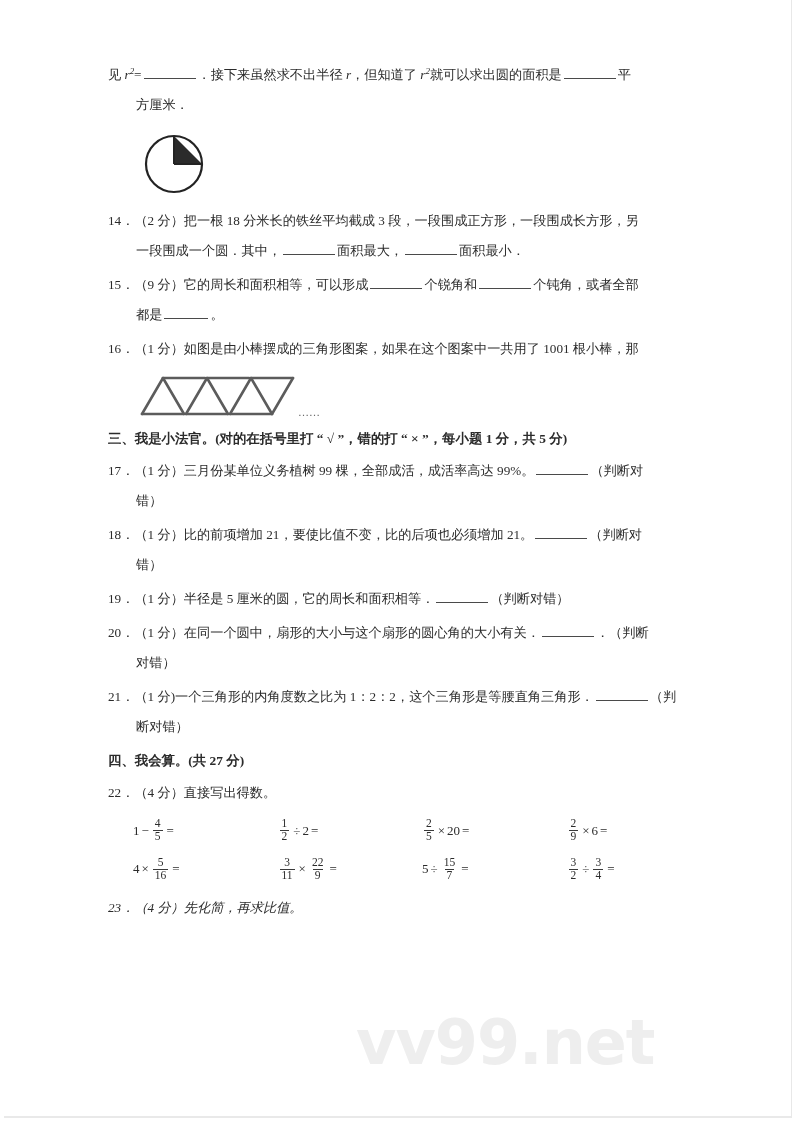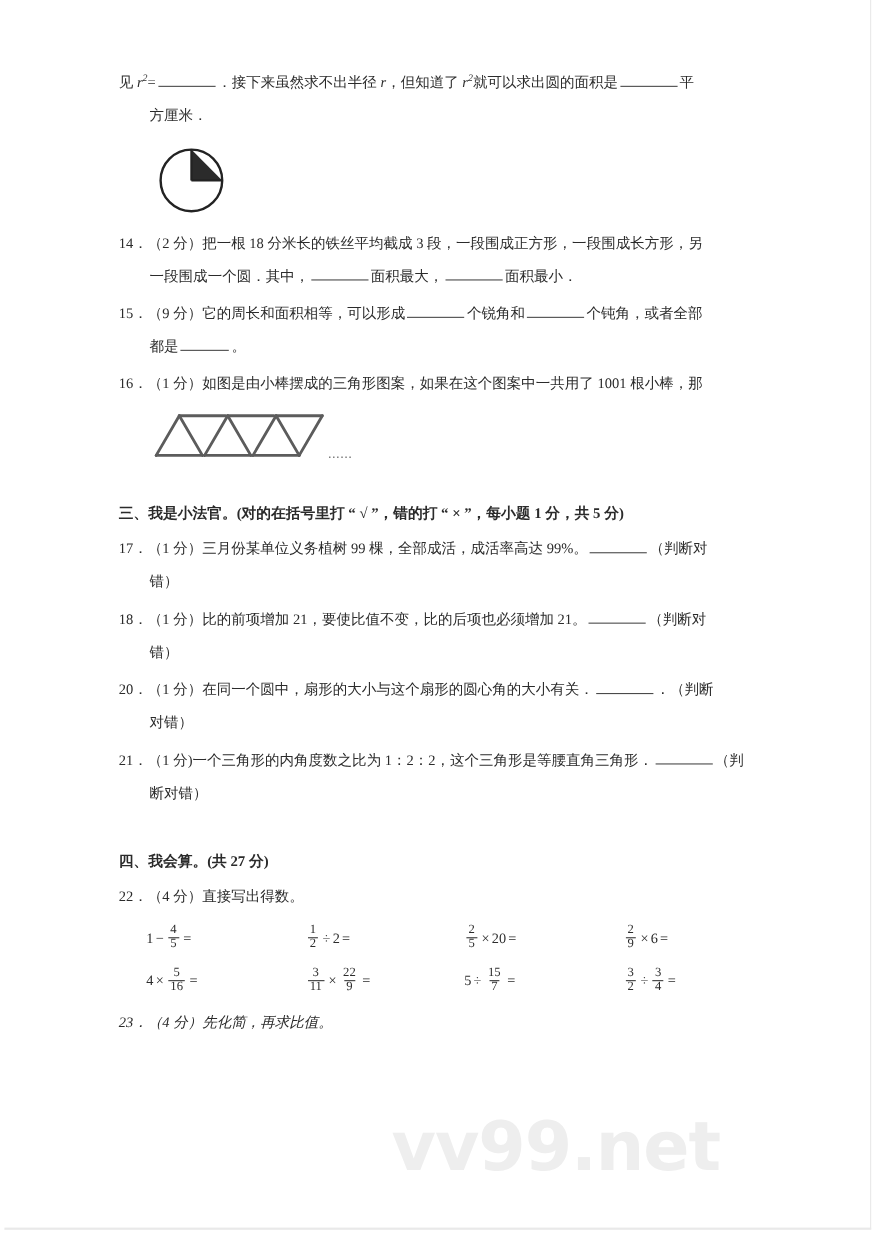--- a/index.html
+++ b/index.html
@@ -59,21 +59,21 @@
     display: block;
   }
   .indent {
     display: block;
     padding-left: 28px;
   }
   .sec-head {
     font-size: 13.4px;
     font-weight: bold;
     line-height: 30px;
-    margin: 32px 0 2px 0;
+    margin: 4px 0 2px 0;
   }
   .blank {
     display: inline-block;
     min-width: 52px;
     border-bottom: 1px solid #4a4a4a;
     height: 13px;
     margin: 0 2px;
     vertical-align: baseline;
   }
   .blank.short { min-width: 44px; }
@@ -211,20 +211,25 @@
       <span class="indent">错）</span>
     </div>
 
     <div class="qline q">
       <span class="body">
         <span>18．</span><span>（1 分）</span><span>比的前项增加 21，要使比值不变，比的后项也必须增加 21。</span><span class="blank"></span><span>（判断对</span>
       </span>
       <span class="indent">错）</span>
     </div>
 
+    <div class="qline q">
+      <span class="body">
+        <span>19．</span><span>（1 分）</span><span>半径是 5 厘米的圆，它的周长和面积相等．</span><span class="blank"></span><span>（判断对错）</span>
+      </span>
+    </div>
 
     <div class="qline q">
       <span class="body">
         <span>20．</span><span>（1 分）</span><span>在同一个圆中，扇形的大小与这个扇形的圆心角的大小有关．</span><span class="blank"></span><span>．（判断</span>
       </span>
       <span class="indent">对错）</span>
     </div>
 
     <div class="qline q">
       <span class="body">

